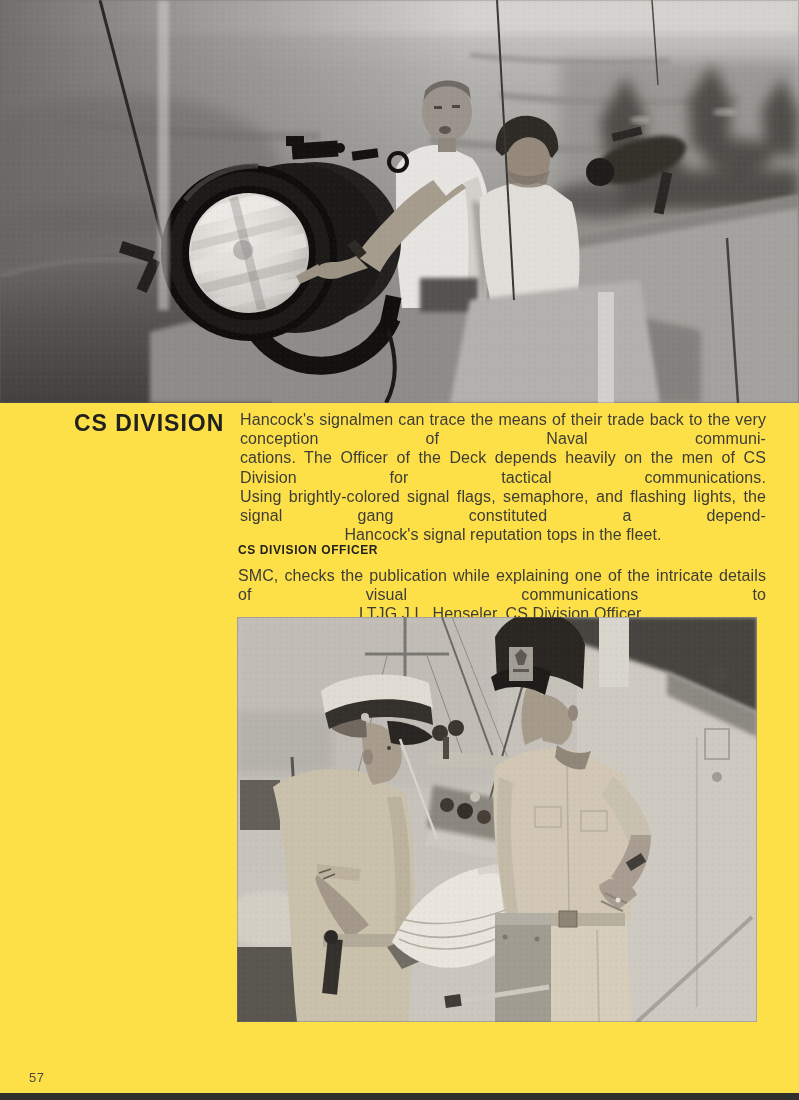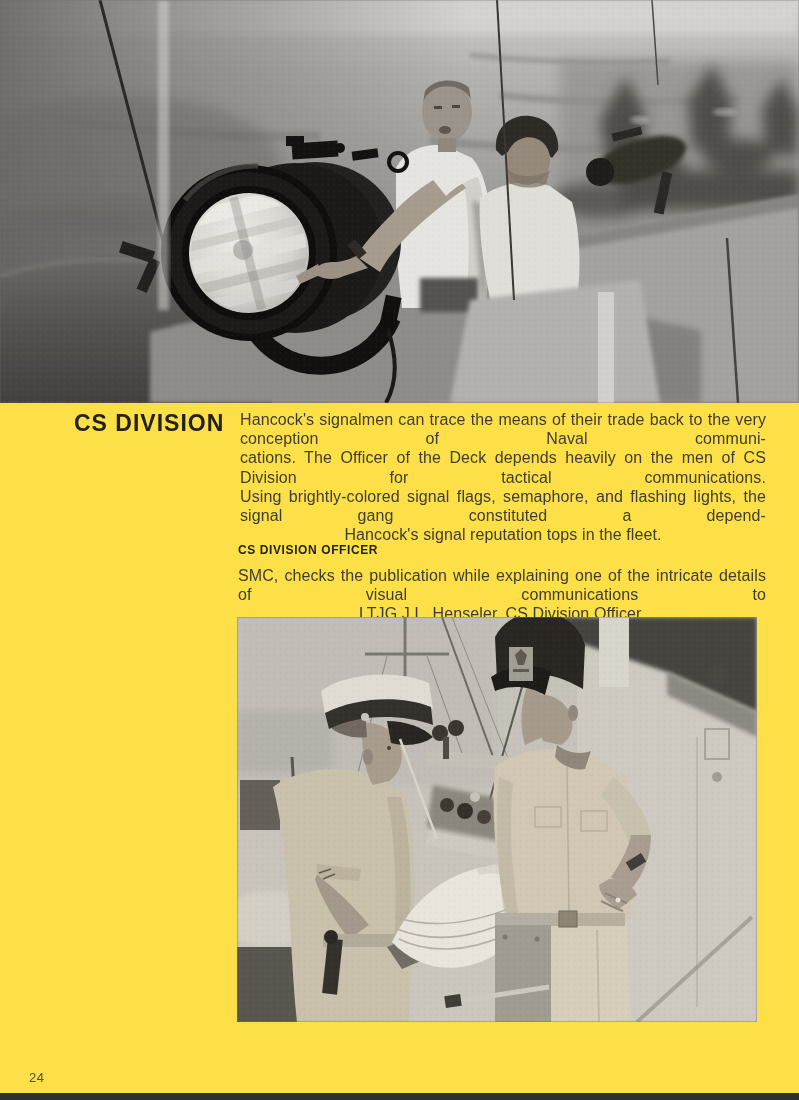--- a/index.html
+++ b/index.html
@@ -348,16 +348,16 @@
       <circle cx="300" cy="322" r="2.5" fill="#7b776d"></circle>
       <line x1="215" y1="385" x2="312" y2="370" stroke="#cfccc4" stroke-width="5"></line>
       <rect x="208" y="378" width="16" height="12" fill="#3a3733" transform="rotate(-8 216 384)"></rect>
     </g>
 
     <rect width="520" height="405" fill="#b0a68e" opacity=".05"></rect>
     <rect width="520" height="405" fill="url(#bb-grain)"></rect>
     <rect x="0.5" y="0.5" width="519" height="404" fill="none" stroke="#77746e" opacity=".4"></rect>
   </svg>
 
-  <div class="page-number">24</div>
+  <div class="page-number">57</div>
   <div class="footer-bar"></div>
 
 </div>
 
 </body></html>

